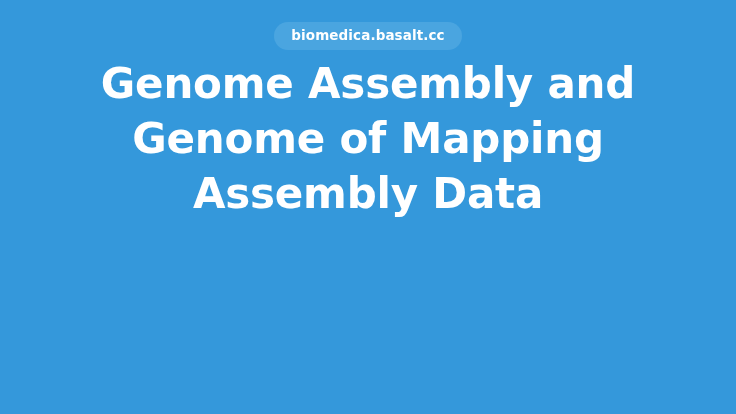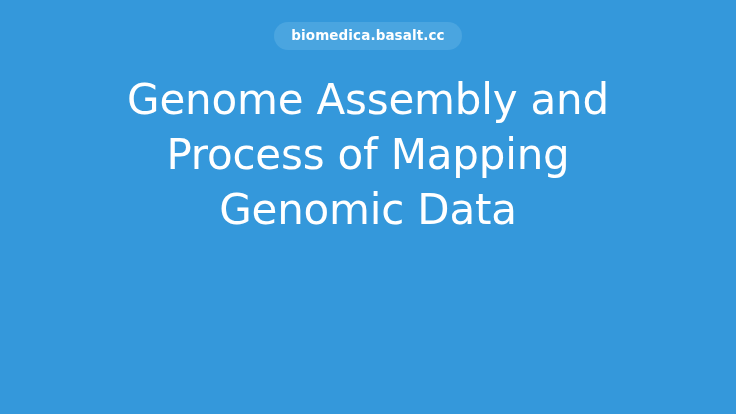--- a/index.html
+++ b/index.html
@@ -62,25 +62,25 @@
     flex: 1 1 auto;
     display: flex;
     align-items: flex-start;
     justify-content: center;
     padding-top: 6px;
     box-sizing: border-box;
   }
 
   .headline {
     width: 580px;
-    margin: 16px;
+    margin: 0;
     text-align: center;
     color: #ffffff;
     font-size: 42px;
-    font-weight: normal;
+    font-weight: bold;
     line-height: 55px;
     letter-spacing: -0.2px;
     font-family: "DejaVu Sans", "Liberation Sans", sans-serif;
   }
 
   .headline .hl-line {
     display: block;
     white-space: nowrap;
   }
 </style>
@@ -91,18 +91,18 @@
 
   <div class="badge-row">
     <div class="badge-pill">
       <span class="badge-text">biomedica.basalt.cc</span>
     </div>
   </div>
 
   <div class="headline-wrap">
     <h1 class="headline">
       <span class="hl-line">Genome Assembly and</span>
-      <span class="hl-line">Process of Mapping</span>
-      <span class="hl-line">Genomic Data</span>
+      <span class="hl-line">Genome of Mapping</span>
+      <span class="hl-line">Assembly Data</span>
     </h1>
   </div>
 
 </div>
 
 </body></html>

